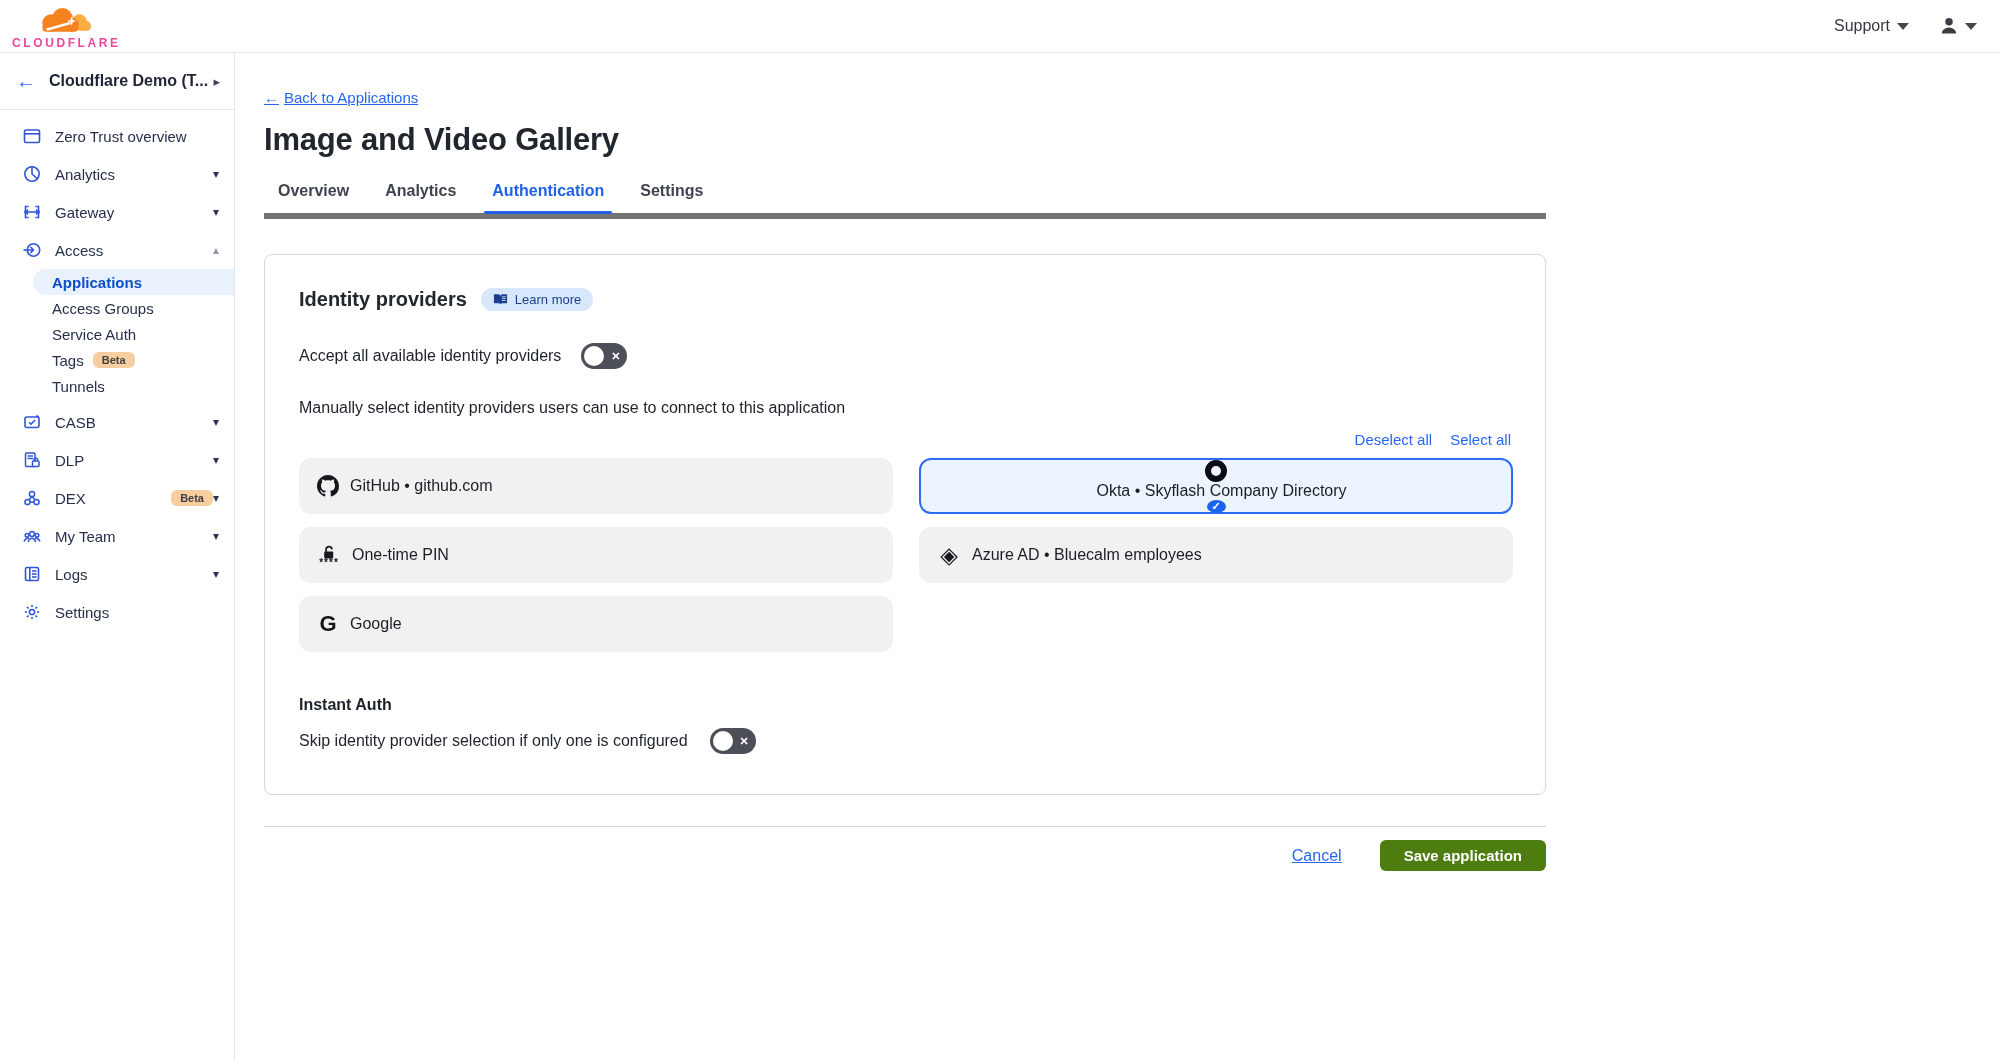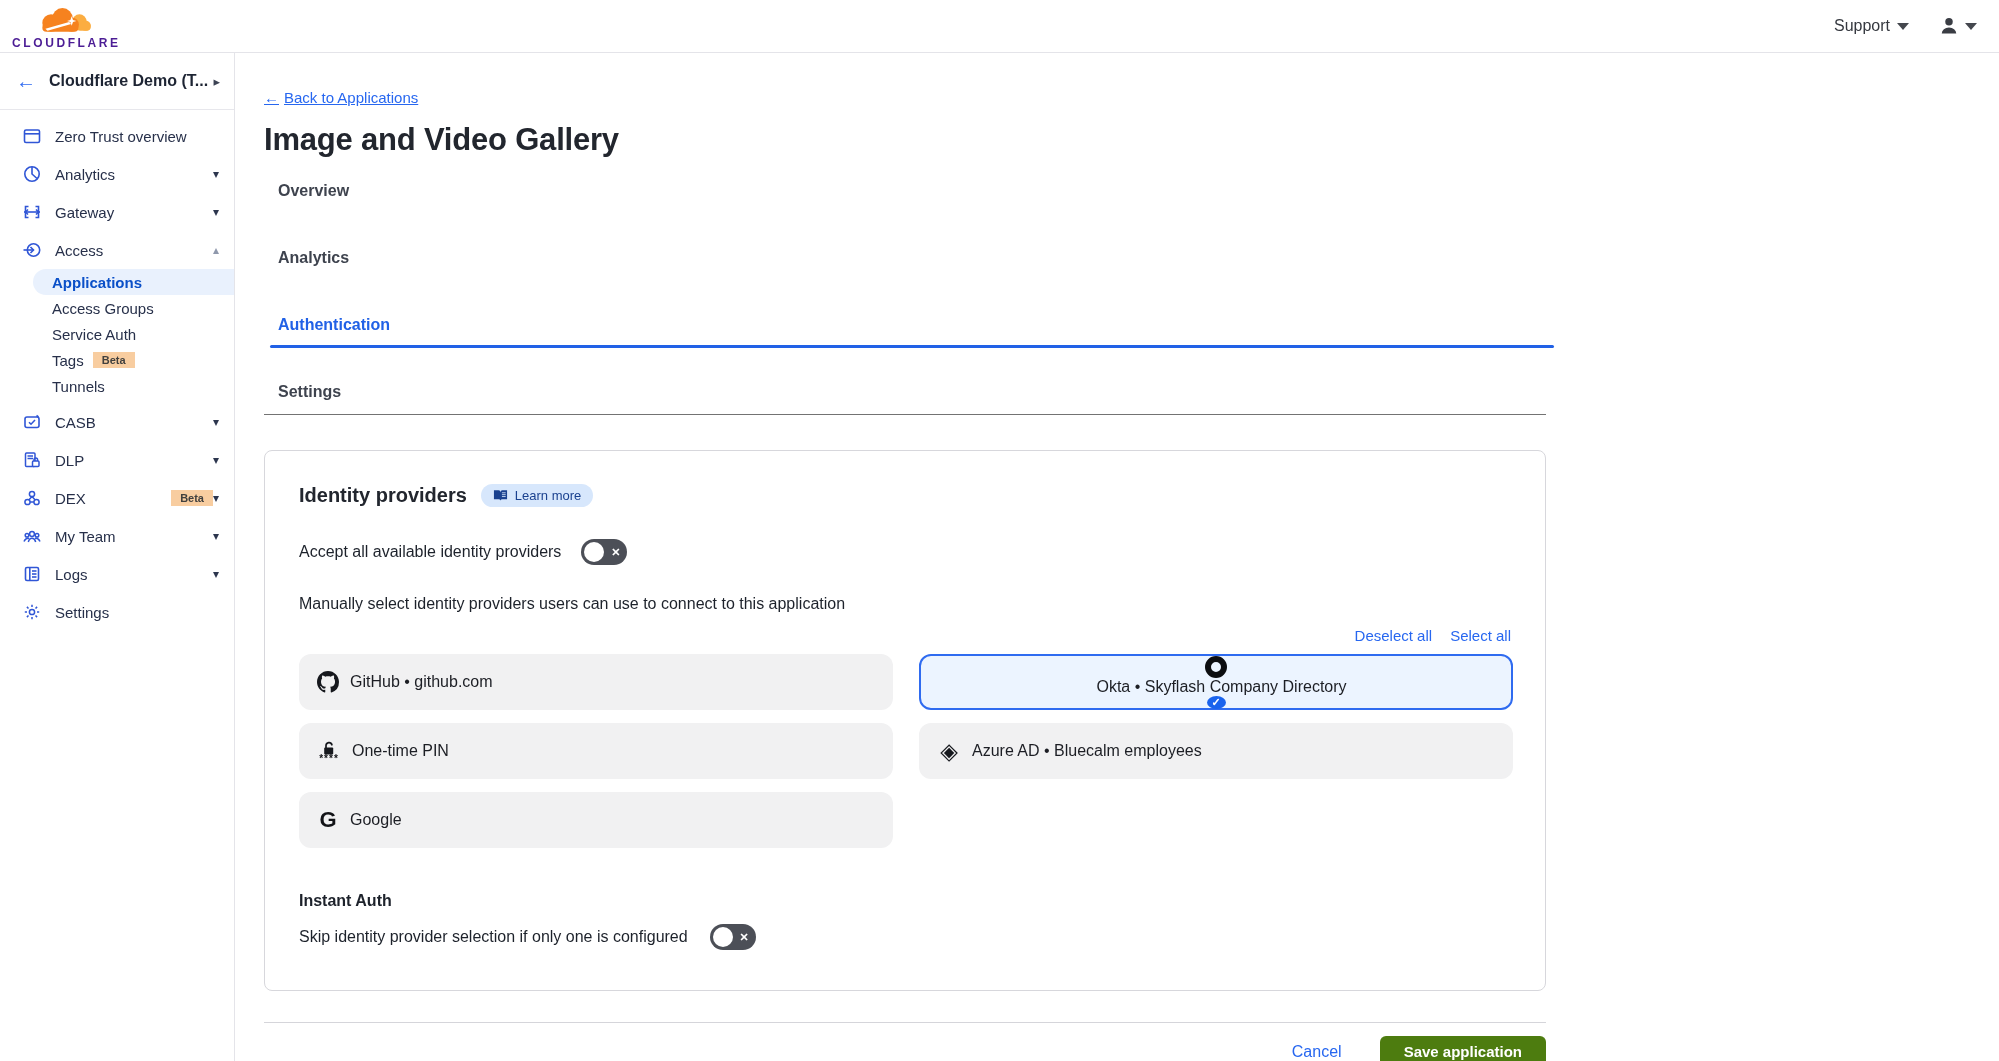--- a/index.html
+++ b/index.html
@@ -5,50 +5,50 @@
   * { margin:0; padding:0; box-sizing:border-box; }
   html,body { background:#fff; }
   body { font-family:"Liberation Sans", sans-serif; color:#20263b; }
   .canvas { position:relative; width:1999px; height:1061px; background:#fff; overflow:hidden; }
 
   
   .topbar { position:absolute; top:0; left:0; right:0; height:53px; background:#fff;
             border-bottom:1px solid #e4e4e9; display:flex; align-items:center; justify-content:space-between; }
   .logo { display:flex; flex-direction:column; align-items:flex-start; padding-left:12px; margin-top:2px; }
   .logo svg { display:block; margin-left:22px; }
-  .logotext { font-size:12px; font-weight:800; letter-spacing:2.6px; color:#4c1d95; margin-top:-2px; }
+  .logotext { font-size:12px; font-weight:800; letter-spacing:2.6px; color:#ec4899; margin-top:-2px; }
   .topbar-right { display:flex; align-items:center; gap:30px; padding-right:22px; }
   .support { display:flex; align-items:center; gap:7px; font-size:16px; color:#35383f; cursor:pointer; }
   .tri-down { width:0; height:0; border-left:6px solid transparent; border-right:6px solid transparent; border-top:7px solid #44474e; }
   .user-menu { display:flex; align-items:center; gap:6px; cursor:pointer; }
 
   
   .sidebar { position:absolute; top:53px; left:0; bottom:0; width:235px; background:#fff; border-right:1px solid #e4e4e9; }
   .acct-header { height:57px; display:flex; align-items:center; padding:0 14px 0 16px; border-bottom:1px solid #e7e7ec; }
   .back-arrow { color:#2f6af0; font-size:20px; line-height:1; cursor:pointer; }
   .acct-name { font-size:16px; font-weight:700; color:#1d2433; margin-left:13px; flex:1; white-space:nowrap; overflow:hidden; }
   .acct-chev { color:#3c4354; font-size:13px; cursor:pointer; }
   nav { padding-top:7px; }
   .nav-item { height:38px; display:flex; align-items:center; padding:0 15px 0 21px; cursor:pointer; }
   .nav-item .nicon { width:21px; height:21px; flex:0 0 21px; display:flex; align-items:center; justify-content:center; }
   .nav-item .nlabel { font-size:15px; color:#27304a; margin-left:13px; flex:1; }
   .caret { font-size:12px; color:#2c364e; }
   .caret.up { color:#8f98ac; }
   .subnav { }
   .subitem { height:26px; display:flex; align-items:center; padding-left:52px; font-size:15px; color:#27304a; cursor:pointer; }
   .subitem.active { margin-left:33px; padding-left:19px; background:#e9f1fd; border-radius:14px 0 0 14px; color:#0b50c8; font-weight:700; }
-  .beta { background:#f8cda0; color:#41403e; font-size:11px; font-weight:600; border-radius:0; padding:2px 9px; margin-left:9px; }
+  .beta { background:#f8cda0; color:#41403e; font-size:11px; font-weight:600; border-radius:6px; padding:2px 9px; margin-left:9px; }
   .spacer4 { height:4px; }
 
   
   .main { position:absolute; left:235px; top:53px; right:0; bottom:0; background:#fff; }
   .content { margin-left:29px; width:1282px; }
   .back-link { display:inline-flex; gap:5px; margin-top:36px; font-size:15px; color:#2767f0; text-decoration:underline; cursor:pointer; }
   h1.page-title { margin-top:15px; font-size:31px; font-weight:700; color:#22262e; letter-spacing:-0.2px; }
-  .tabs { display:flex; gap:36px; margin-top:24px; border-bottom:1px solid #737373; padding-left:14px;flex-direction:column; }
+  .tabs { display:flex; gap:36px; margin-top:24px; border-bottom:6px solid #737373; padding-left:14px; }
   .tab { font-size:16px; font-weight:700; color:#3e434e; padding-bottom:13px; cursor:pointer; position:relative; }
   .tab.active { color:#2161e6; }
   .tab.active::after { content:""; position:absolute; left:-8px; right:-8px; bottom:-1px; height:3px; background:#2161e6; border-radius:2px; }
 
   
   .card { margin-top:35px; width:1282px; border:1px solid #d7d7dc; border-radius:8px; background:#fff; padding:33px 34px 40px 34px; }
   .card-head { display:flex; align-items:center; gap:14px;text-align:center; }
   .card-head h2 { font-size:20px; font-weight:700; color:#22262e; }
   .learnmore { display:inline-flex; align-items:center; gap:7px; background:#d7e7fc; color:#1a418f; font-size:13px;
                border-radius:12px; padding:4px 12px; cursor:pointer; }
@@ -70,21 +70,21 @@
   .gglyph { font-size:22px; font-weight:800; color:#121317; width:22px; text-align:center; }
   .azglyph { font-size:23px; color:#16181d; width:24px; text-align:center; }
   .otp-icon { display:flex; flex-direction:column; align-items:center; width:24px; }
   .otp-icon .stars { font-size:10px; font-weight:800; letter-spacing:1px; color:#121317; line-height:5px; margin-top:1px; }
   .instant-h { margin-top:44px; font-size:16px; font-weight:700; color:#1d222b; }
   .instant-row { display:flex; align-items:center; gap:22px; margin-top:14px; }
 
   
   .footer-divider { margin-top:31px; width:1282px; border-top:1px solid #d5d5da; }
   .footer { width:1282px; display:flex; justify-content:flex-end; align-items:center; gap:38px; margin-top:13px; }
-  .cancel { color:#2767f0; font-size:16px; cursor:pointer; }
+  .cancel { color:#2767f0; font-size:16px; cursor:pointer;text-decoration:underline; }
   .savebtn { background:#4d7c0f; color:#fff; border:none; border-radius:6px; font-size:15px; font-weight:700;
              padding:7px 24px; height:31px; cursor:pointer; font-family:"Liberation Sans", sans-serif; }
 </style>
 </head>
 <body>
 
 <div class="canvas">
 
   <header class="topbar">
     <div class="logo">

